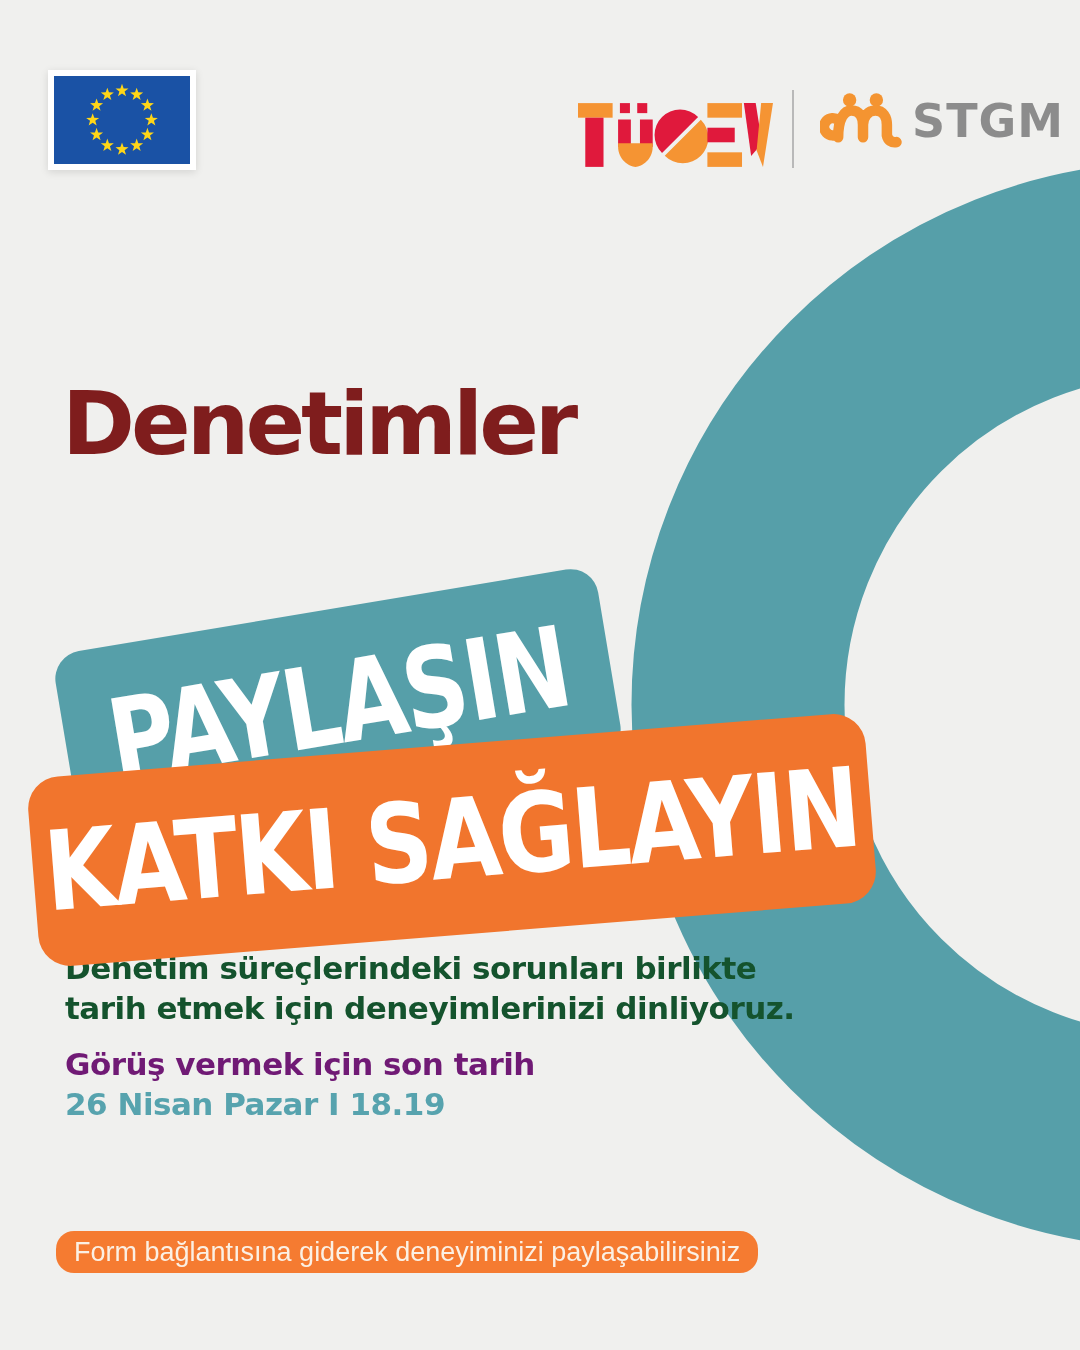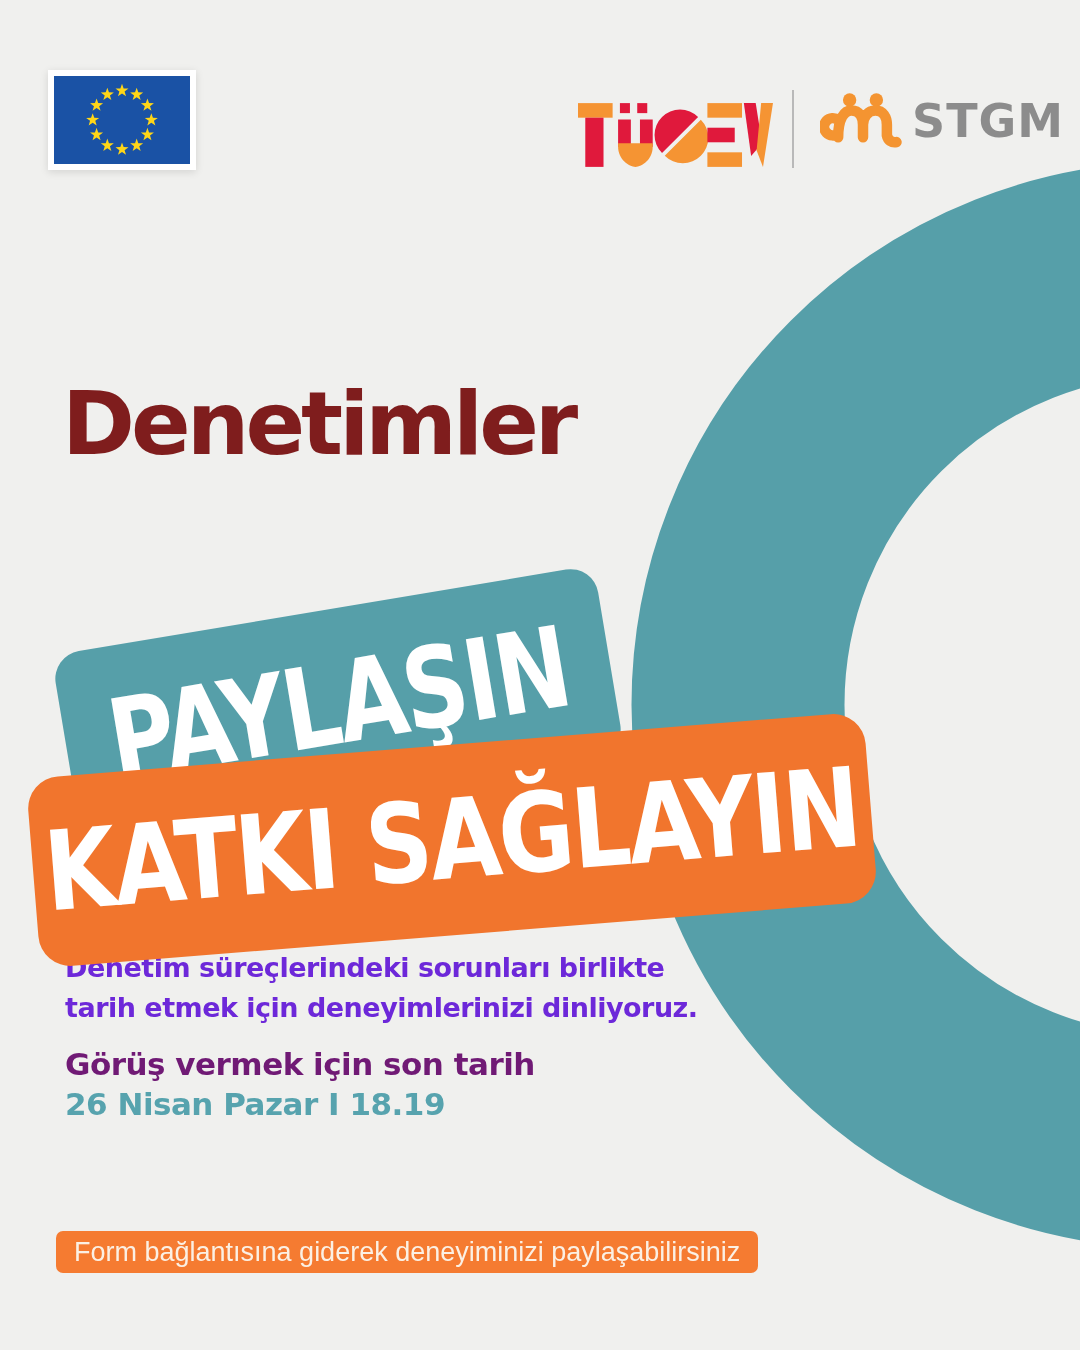--- a/index.html
+++ b/index.html
@@ -38,28 +38,28 @@
     background:#F1752D;transform:rotate(-4.6deg);
   }
   .badge-label{
     color:#fff;font-weight:bold;white-space:nowrap;letter-spacing:-3px;line-height:1;
   }
   .badge-paylasin .badge-label{font-size:112px;transform:scaleX(.80);}
   .badge-katki .badge-label{font-size:110px;transform:scaleX(.84);}
   
   .intro{
     position:absolute;left:65px;top:948px;z-index:3;
-    color:#6d28d9;font-weight:bold;font-size:27px;line-height:40px;letter-spacing:-0.5px;
+    color:#14532d;font-weight:bold;font-size:31px;line-height:40px;letter-spacing:-0.5px;
   }
   .deadline{position:absolute;left:65px;top:1044px;z-index:3;font-weight:bold;font-size:31px;line-height:40px;letter-spacing:-0.5px;}
   .deadline-label{color:#701a75;}
   .deadline-value{color:#57A3AE;}
   
   .cta-pill{
-    position:absolute;left:56px;top:1231px;z-index:6;height:42px;border-radius:7px;
+    position:absolute;left:56px;top:1231px;z-index:6;height:42px;border-radius:18px;
     background:#F57B31;display:inline-flex;align-items:center;padding:0 18px;
     font-family:"Liberation Sans",sans-serif;font-size:27px;color:#FBF0E4;white-space:nowrap;
   }
 </style>
 </head>
 <body>
 
 <div id="poster">
 
   <svg id="ring-svg" width="1080" height="1350" viewBox="0 0 1080 1350" aria-hidden="true">

